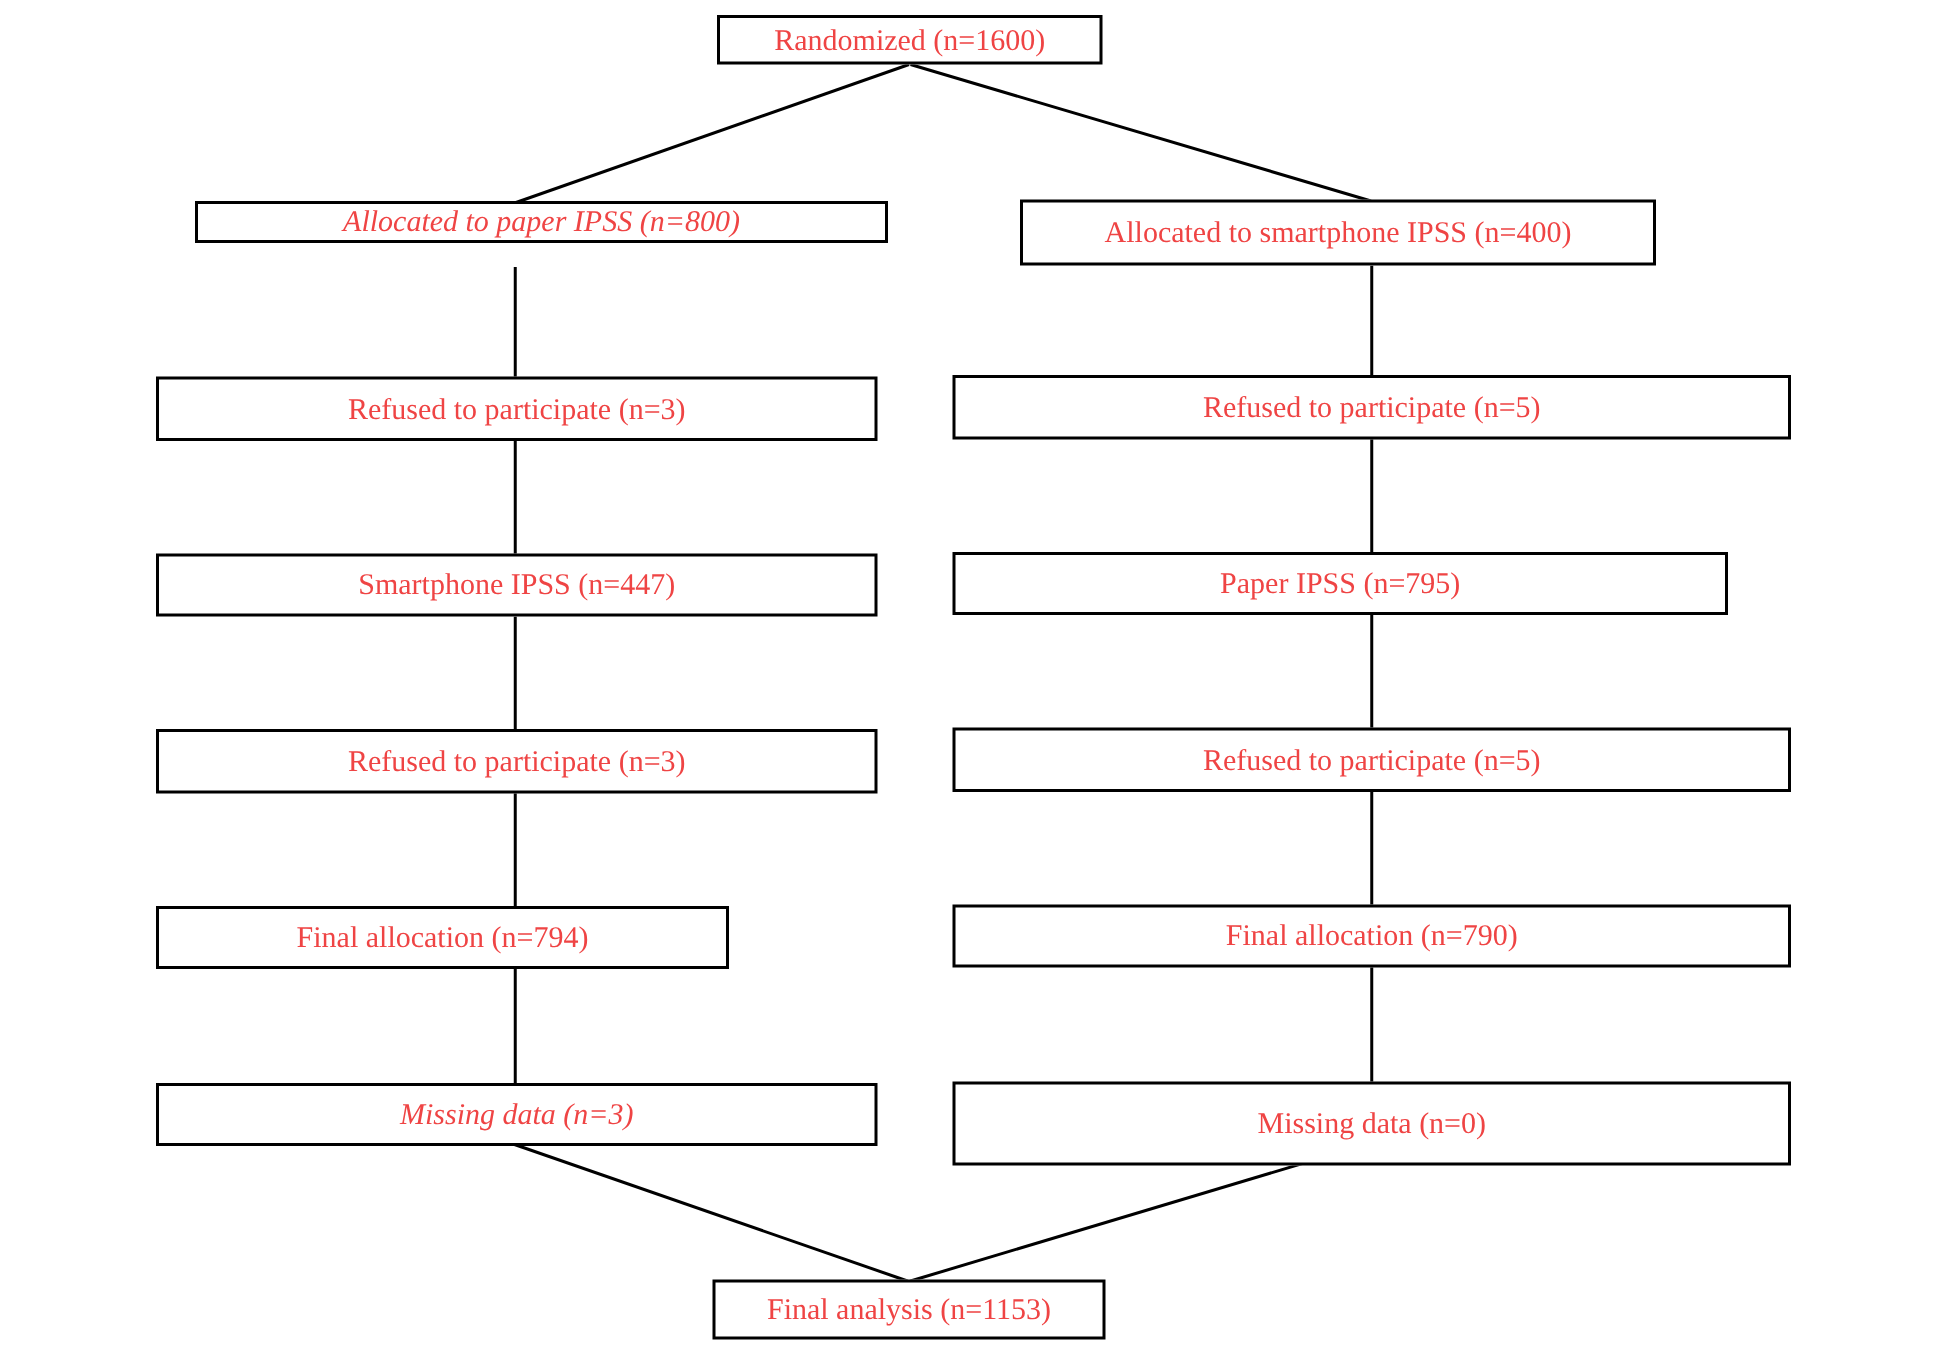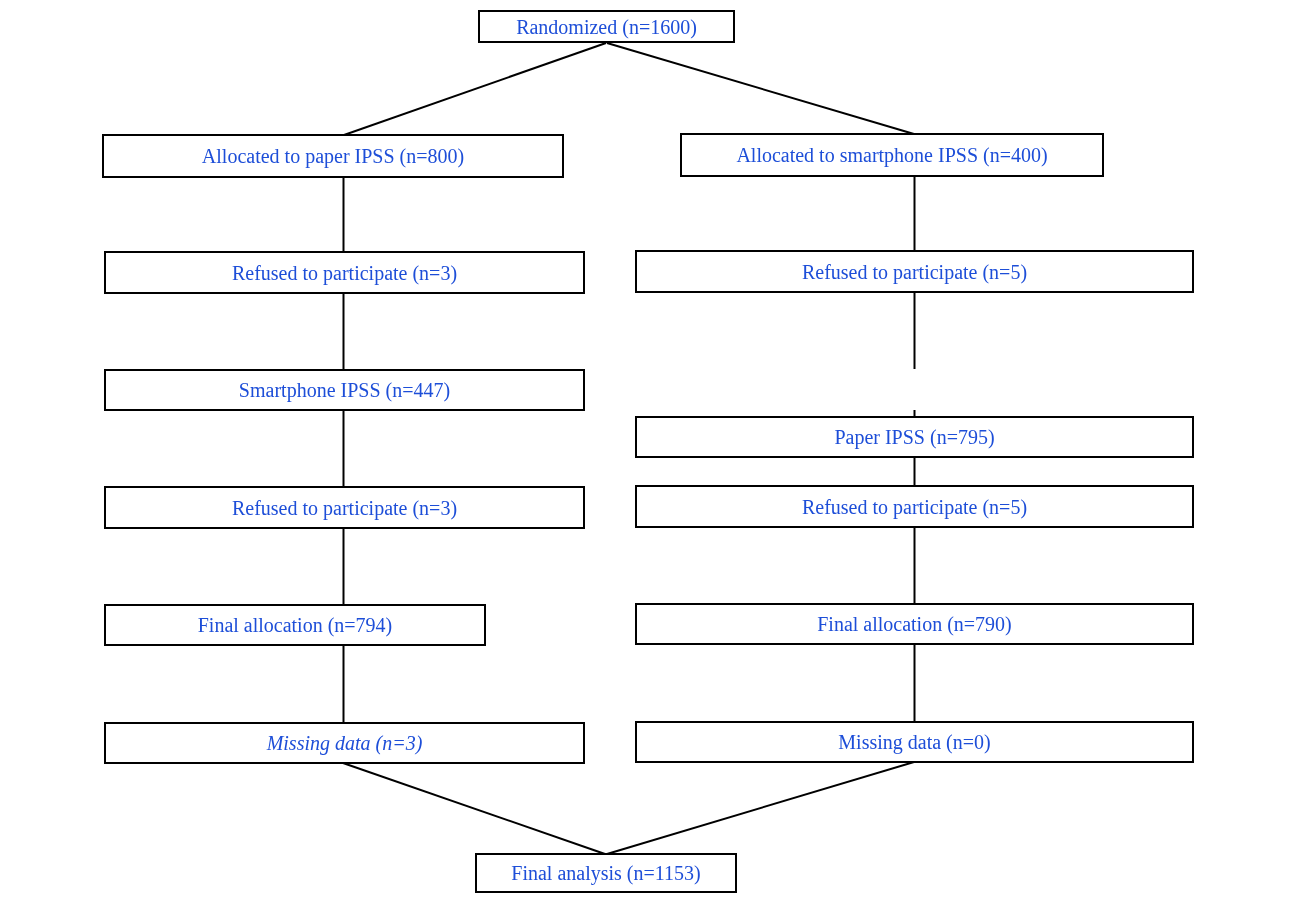--- a/index.html
+++ b/index.html
@@ -6,21 +6,21 @@
     margin: 0;
     padding: 0;
     background: #ffffff;
   }
   .canvas {
     position: relative;
     width: 1300px;
     height: 900px;
     background: #ffffff;
     font-family: "Liberation Serif", serif;
-    color: #1d4ed8;
+    color: #ef4444;
     overflow: hidden;
   }
   .edges {
     position: absolute;
     left: 0;
     top: 0;
     width: 1300px;
     height: 900px;
   }
   .edges line {
@@ -35,32 +35,32 @@
     display: flex;
     align-items: center;
     justify-content: center;
     text-align: center;
     font-size: 20px;
     line-height: 1;
     white-space: nowrap;
   }
   
   .n-randomized      { left: 478px; top: 10px;  width: 257px; height: 33px; }
-  .n-l-alloc         { left: 102px; top: 134px; width: 462px; height: 44px; }
+  .n-l-alloc         { left: 130px; top: 134px; width: 462px; height: 28px; font-style: italic; }
   .n-r-alloc         { left: 680px; top: 133px; width: 424px; height: 44px; }
   .n-l-refused1      { left: 104px; top: 251px; width: 481px; height: 43px; }
   .n-r-refused1      { left: 635px; top: 250px; width: 559px; height: 43px; }
   .n-l-cross         { left: 104px; top: 369px; width: 481px; height: 42px; }
-  .n-r-cross         { left: 635px; top: 368px; width: 559px; height: 42px; margin-top: 48px; }
+  .n-r-cross         { left: 635px; top: 368px; width: 517px; height: 42px; }
   .n-l-refused2      { left: 104px; top: 486px; width: 481px; height: 43px; }
   .n-r-refused2      { left: 635px; top: 485px; width: 559px; height: 43px; }
   .n-l-finalalloc    { left: 104px; top: 604px; width: 382px; height: 42px; }
   .n-r-finalalloc    { left: 635px; top: 603px; width: 559px; height: 42px; }
   .n-l-missing       { left: 104px; top: 722px; width: 481px; height: 42px; font-style: italic; }
-  .n-r-missing       { left: 635px; top: 721px; width: 559px; height: 42px; text-align: center; }
+  .n-r-missing       { left: 635px; top: 721px; width: 559px; height: 56px; text-align: center; }
   .n-final           { left: 475px; top: 853px; width: 262px; height: 40px; }
 </style>
 </head>
 <body>
 
 <div class="canvas">
 
   <svg class="edges" viewBox="0 0 1300 900" aria-hidden="true">
 
     <line x1="606" y1="43" x2="344" y2="135"></line>

